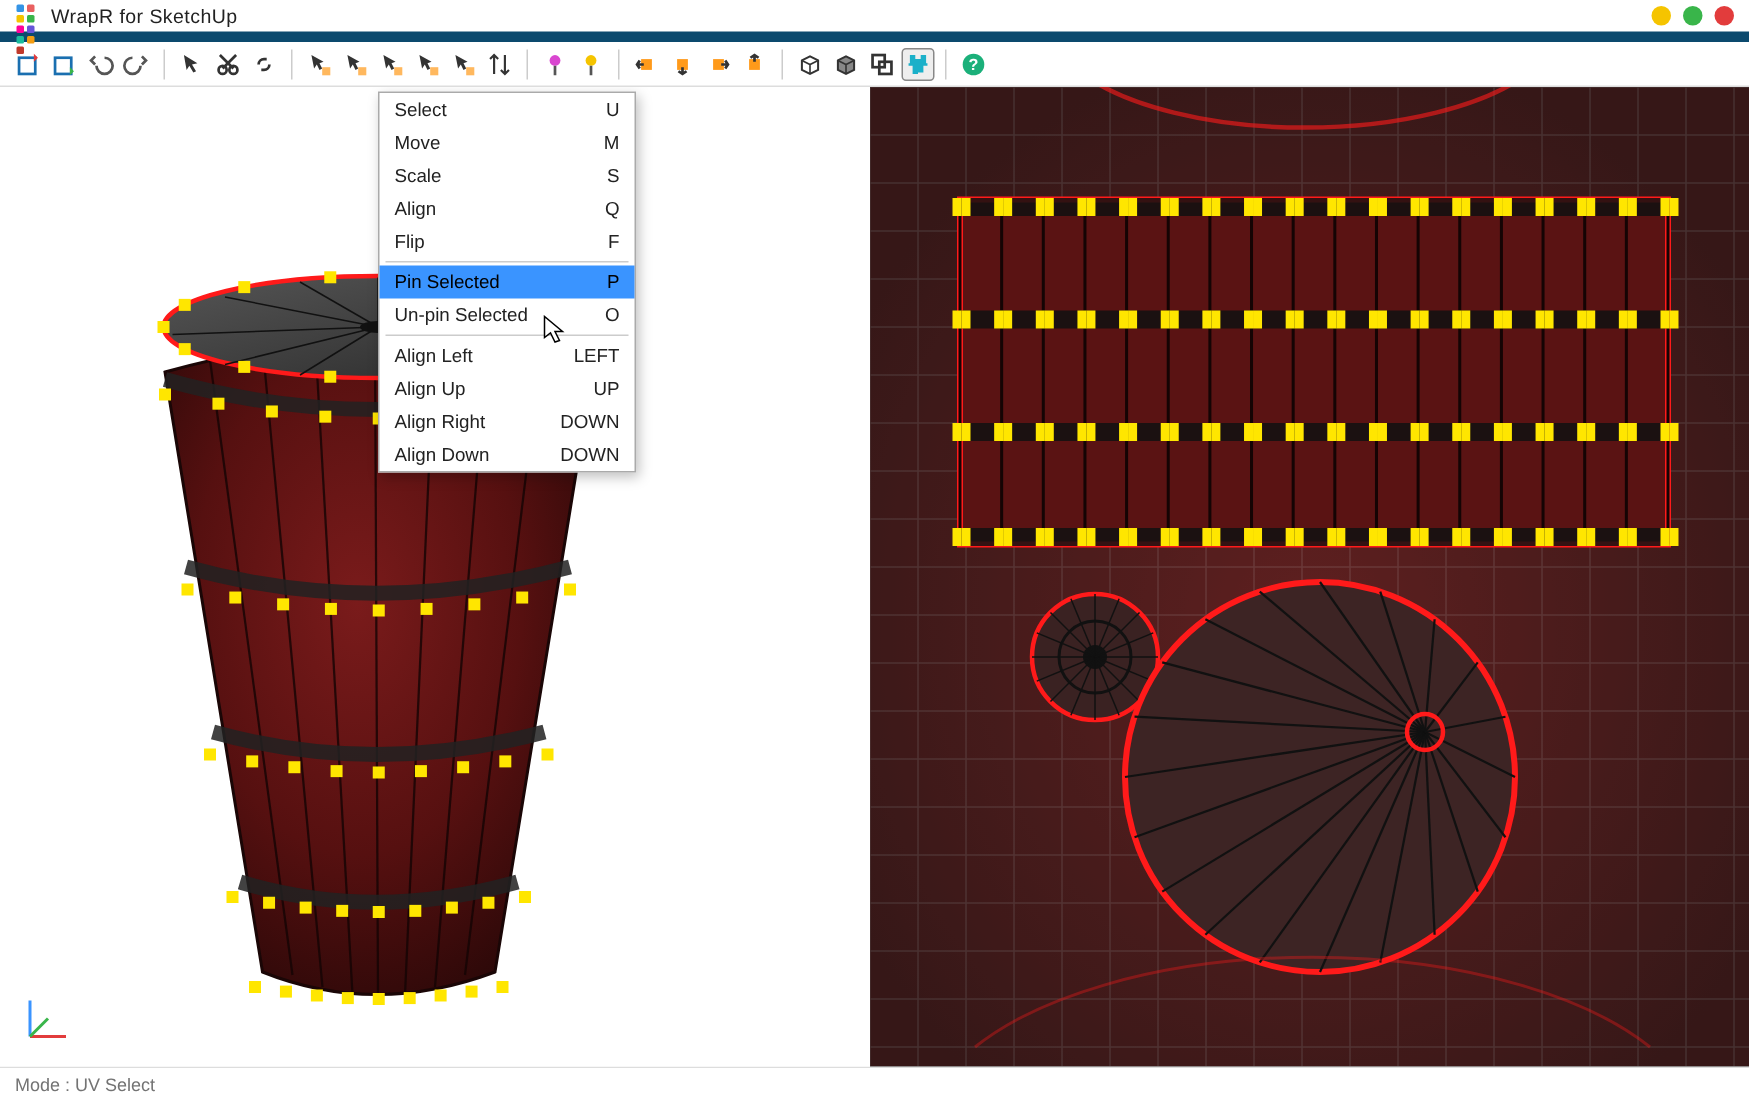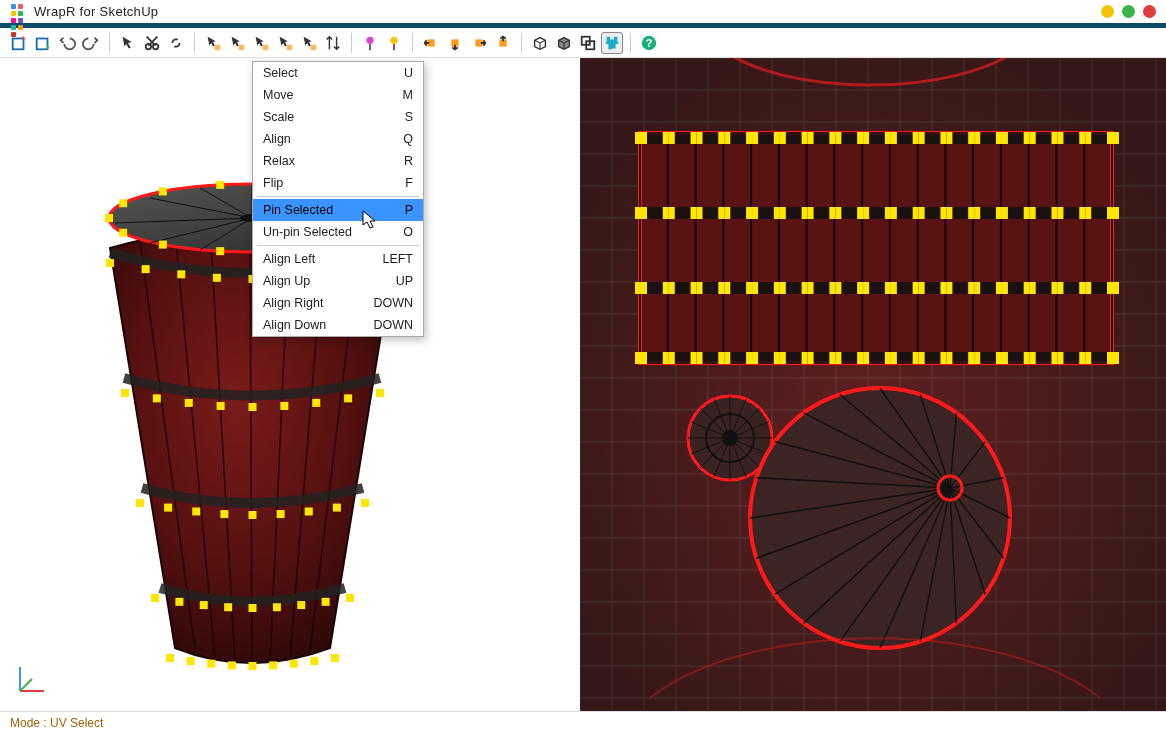--- a/index.html
+++ b/index.html
@@ -1,18 +1,18 @@
 <!DOCTYPE html>
 <html><head>
 <meta charset="utf-8">
 <style>
   * { box-sizing: border-box; margin: 0; padding: 0; }
   body { font-family: Arial, Helvetica, sans-serif; font-size: 13px; background:#fff; width:1166px; height:733px; overflow:hidden; position:relative; color:#222; }
   
-  .titlebar { height:28px; display:flex; align-items:center; padding:0 10px; border-bottom:5px solid #0c4a6e; }
+  .titlebar { height:28px; display:flex; align-items:center; padding:0 10px; border-bottom:7px solid #0c4a6e; }
   .titlebar .logo { width:18px; height:18px; margin-right:6px; display:flex; flex-wrap:wrap; }
   .titlebar .logo span { width:5px; height:5px; margin:1px; border-radius:1px; display:inline-block; }
   .titlebar .title { font-size:13px; letter-spacing:0.3px; }
   .window-controls { margin-left:auto; display:flex; gap:8px; }
   .dot { width:13px; height:13px; border-radius:50%; }
   
   .toolbar { height:30px; display:flex; align-items:center; padding:3px 8px; border-bottom:1px solid #ddd; gap:2px; background:#fff; }
   .tbtn { width:22px; height:22px; display:flex; align-items:center; justify-content:center; border-radius:3px; cursor:pointer; position:relative; }
   .tbtn.active { border:1px solid #888; background:#eee; }
   .tsep { width:1px; height:20px; background:#ccc; margin:0 5px; }
@@ -21,21 +21,21 @@
   .content { display:flex; height:calc(733px - 28px - 30px - 22px); position:relative; }
   .pane { position:relative; overflow:hidden; }
   .left-pane { width:580px; background:#fff; }
   .right-pane { flex:1; background:#555; }
   
   .ctxmenu { position:absolute; left:252px; top:3px; width:172px; background:#fff; border:1px solid #aaa; box-shadow:2px 3px 8px rgba(0,0,0,0.25); z-index:100; }
   .ctxmenu .mitem { display:flex; justify-content:space-between; align-items:center; padding:4px 10px; font-size:12.5px; cursor:default; }
   .ctxmenu .mitem.hover { background:#3a94ff; color:#000000; }
   .ctxmenu .msep { height:1px; background:#ccc; margin:2px 4px; }
   
-  .statusbar { height:22px; border-top:1px solid #ddd; display:flex; align-items:center; padding:0 10px; font-size:12px; color:#a16207; }
+  .statusbar { height:22px; border-top:1px solid #ddd; display:flex; align-items:center; padding:0 10px; font-size:12px; color:#737373; }
   
   .axis { position:absolute; left:10px; bottom:10px; }
   
   .cursor { position:absolute; left:362px; top:152px; z-index:101; pointer-events:none; }
   
   .left-scene,.right-scene { position:absolute; inset:0; }
 </style>
 </head>
 <body>
 
@@ -334,24 +334,20 @@
           <span>Move</span>
           <span>M</span>
         </div>
         <div class="mitem">
           <span>Scale</span>
           <span>S</span>
         </div>
         <div class="mitem">
           <span>Align</span>
           <span>Q</span>
-        </div>
-        <div class="mitem">
-          <span>Relax</span>
-          <span>R</span>
         </div>
         <div class="mitem">
           <span>Flip</span>
           <span>F</span>
         </div>
         <div class="msep"></div>
         <div class="mitem hover">
           <span>Pin Selected</span>
           <span>P</span>
         </div>

